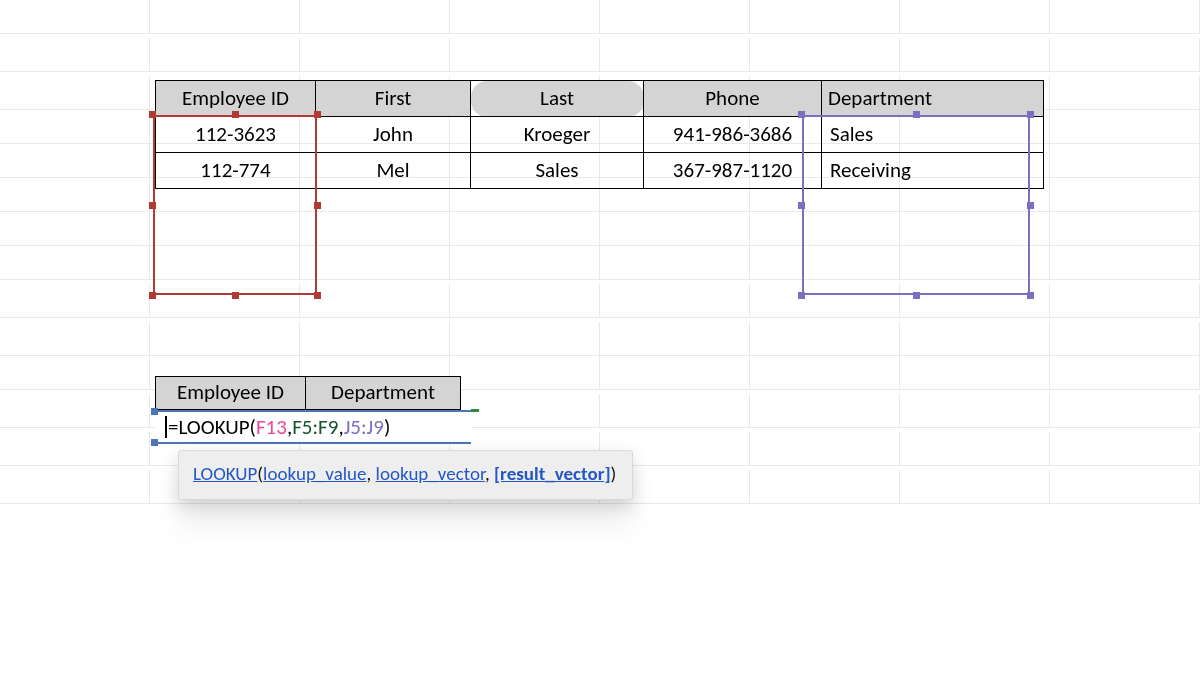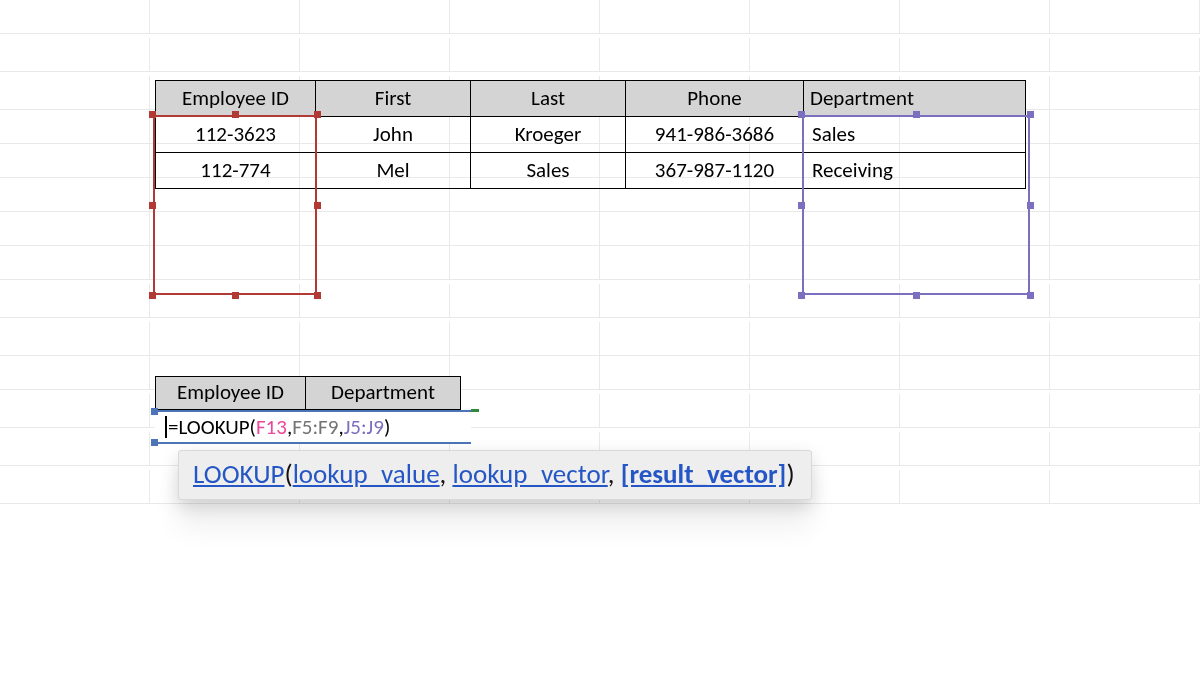--- a/index.html
+++ b/index.html
@@ -48,21 +48,21 @@
     white-space: nowrap;
   }
   .table-main th {
     background: #d4d4d4;
     text-align: center;
   }
   .table-main td.center { text-align: center; }
   .table-main td.left   { text-align: left; padding-left: 8px; margin-top: 20px; }
   .col-id    { width: 160px; }
   .col-first { width: 155px; }
-  .col-last  { width: 155px; }
+  .col-last  { width: 173px; border-radius: 16px; }
   .col-phone { width: 178px; }
   .col-dept  { width: 222px; text-align: left; }
   .table-main th.col-dept { text-align: left; padding-left: 6px; }
 
   
   .table-main tr:last-child td.col-dept { border-bottom: 1px solid #000; }
 
   
   .sel {
     position: absolute;
@@ -127,21 +127,21 @@
     border-bottom: 2px solid #4c75b7;
     display: flex; align-items: center;
     width: 316px;
   }
   .formula-cell .caret-bar {
     width: 2px; height: 22px; background:#000; margin: 0 1px 0 2px;
   }
   .formula-cell .eq   { color:#000; }
   .formula-cell .fn   { color:#000; }
   .formula-cell .arg-blue   { color:#ec4899; }
-  .formula-cell .arg-red    { color:#737373; }
+  .formula-cell .arg-red    { color:#14532d; }
   .formula-cell .arg-purple { color:#7b6fbf; }
 
   
   .active-h {
     position:absolute; width:7px; height:7px; background:#4c75b7;
   }
   .active-h.tl { left:-4px;  top:-4px; }
   .active-h.bl { left:-4px;  bottom:-4px; }
   
   .dept-green-marker {
@@ -149,21 +149,21 @@
   }
 
   
   .tooltip {
     position: absolute;
     left: 178px; top: 450px;
     background: #eeeeee;
     border: 1px solid #d9d9d9;
     border-radius: 3px;
     padding: 8px 16px 10px 14px;
-    font-size: 27px;
+    font-size: 19px;
     line-height: 30px;
     box-shadow: 0 6px 18px rgba(0,0,0,0.15), 0 28px 28px rgba(0,0,0,0.06);
     color:#111;
   }
   .tooltip a {
     color: #2457c5;
     text-decoration: underline;
     cursor: pointer;
   }
   .tooltip .bold { font-weight:700; }

